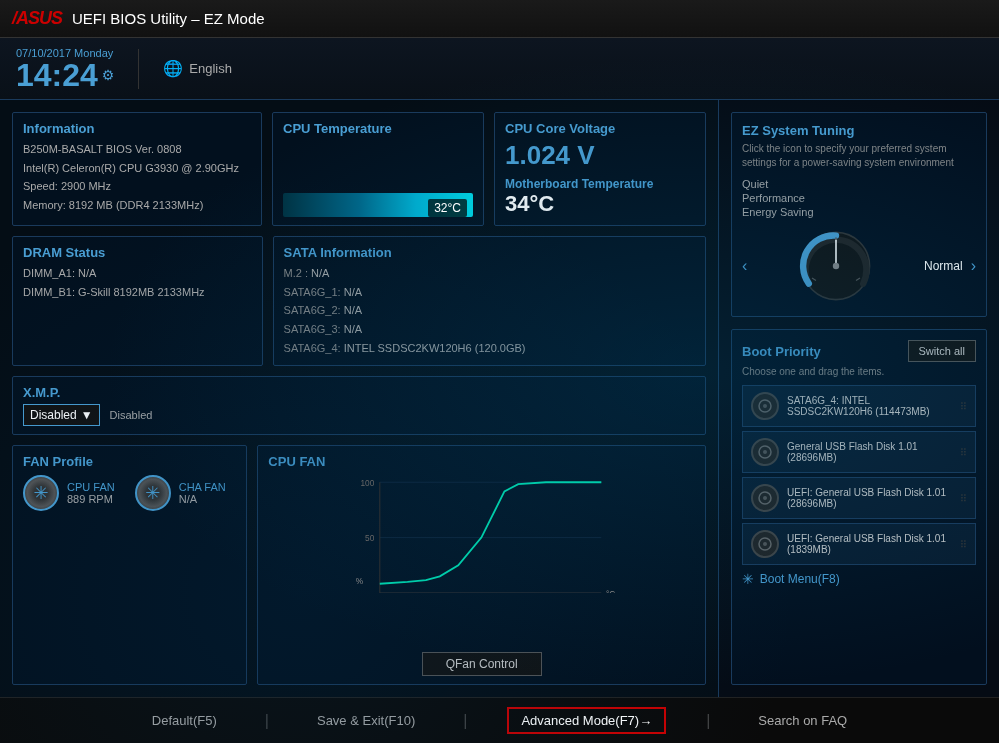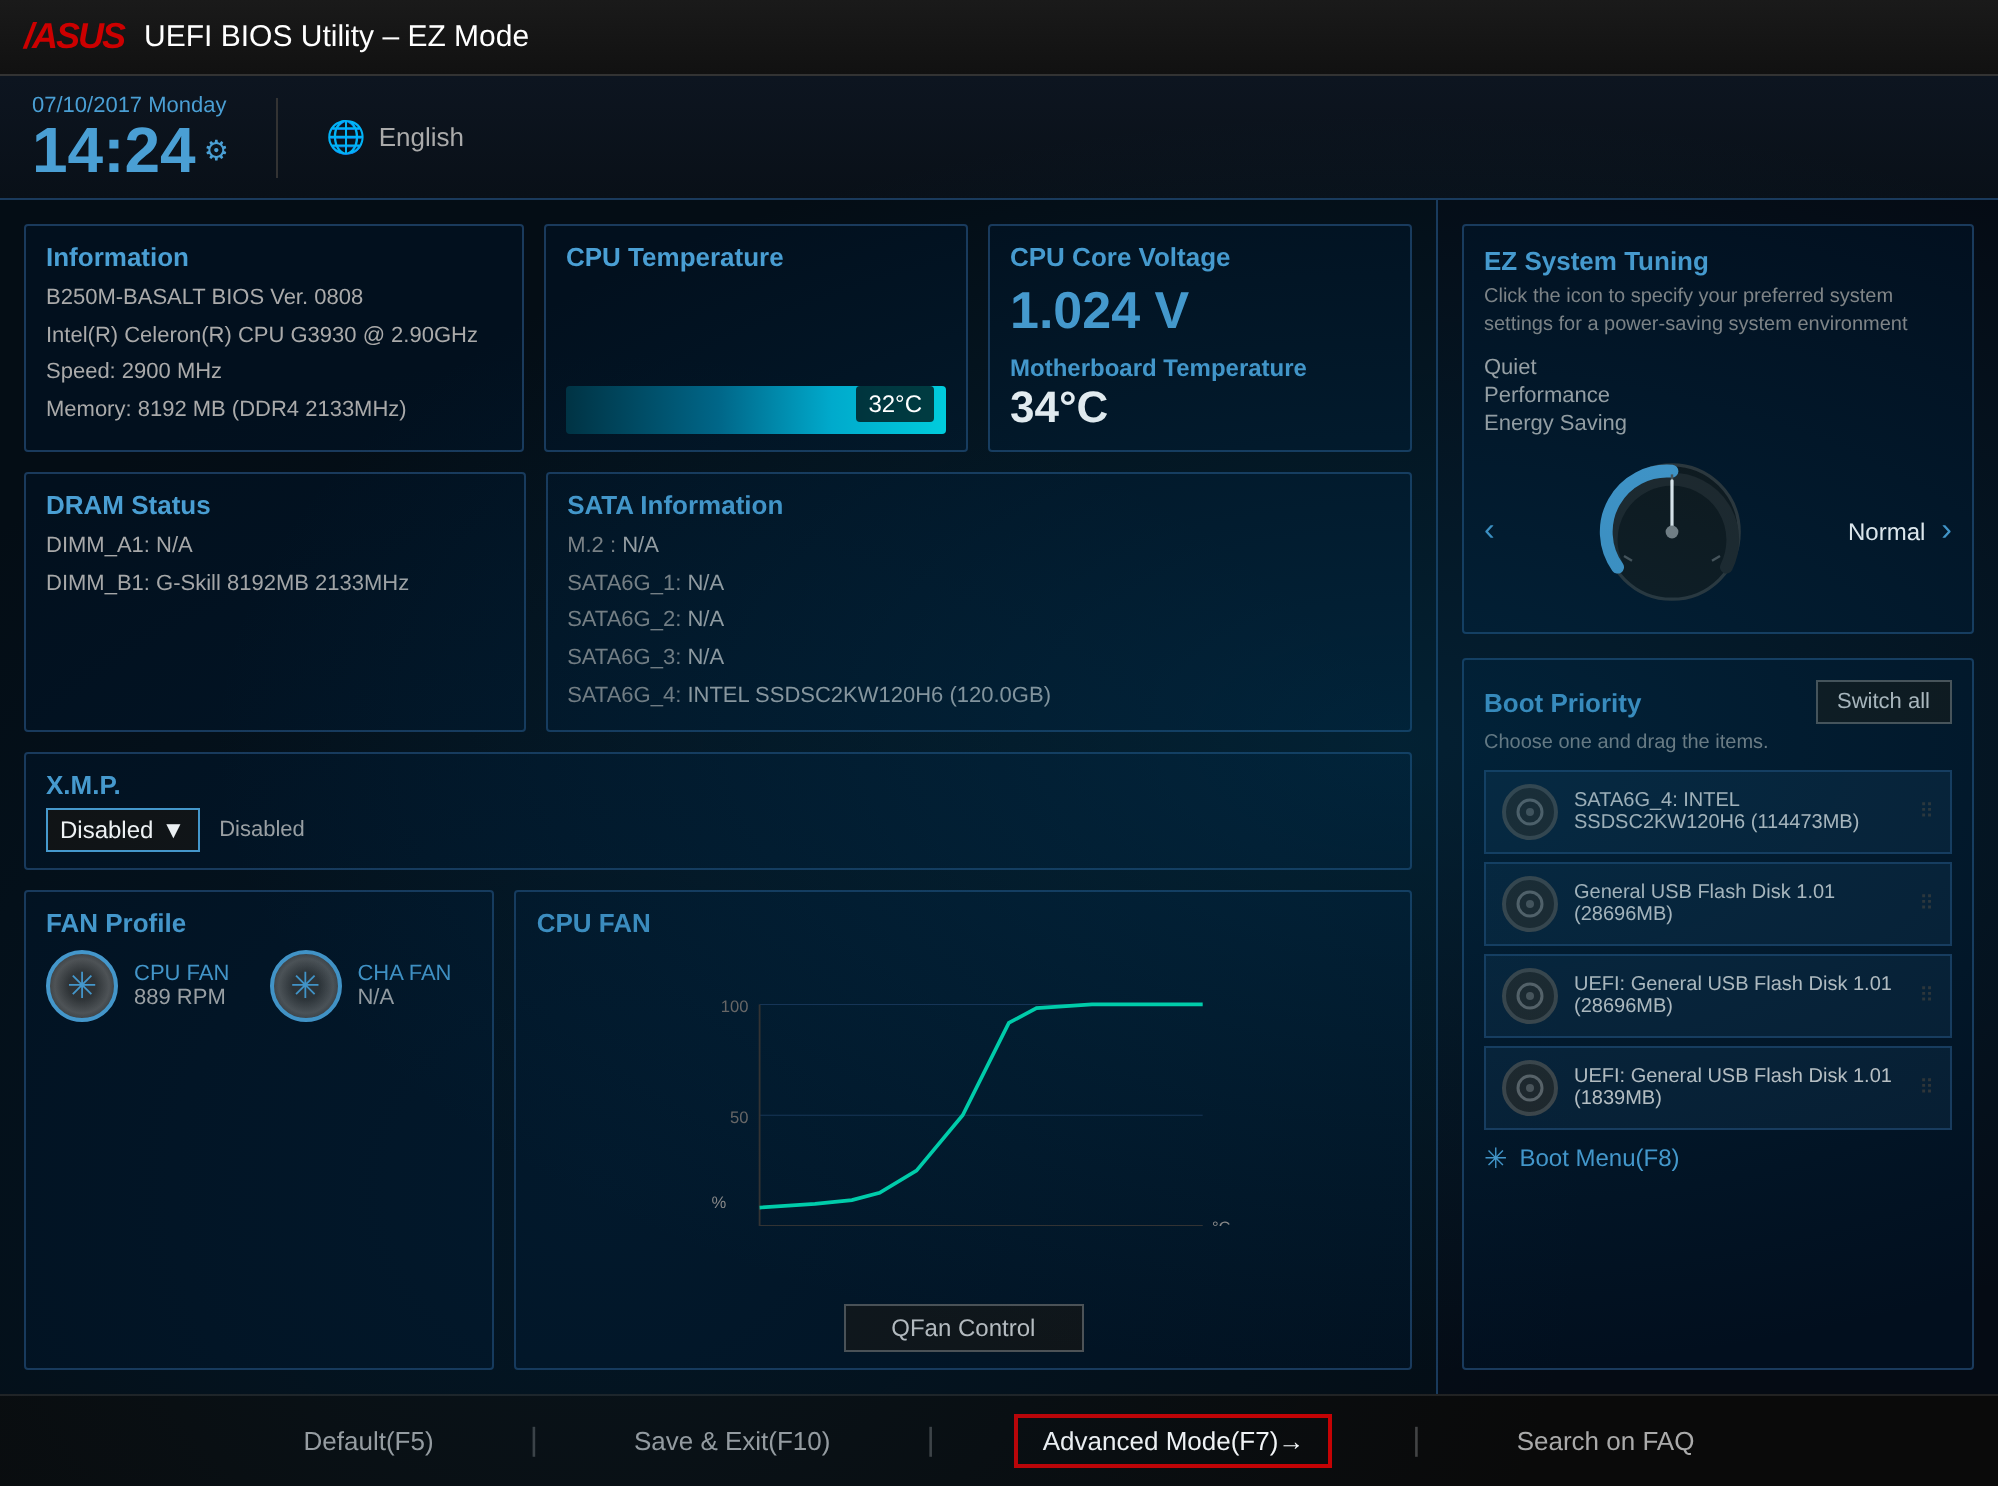--- a/index.html
+++ b/index.html
@@ -173,21 +173,21 @@
       align-items: flex-end;
       margin-top: 4px;
     }
     .temp-bar-bg {
       width: 100%;
       height: 24px;
       background: linear-gradient(90deg, #003344 0%, #006688 40%, #00aacc 70%, #00ccdd 100%);
       border-radius: 2px;
       position: relative;
       display: flex;
-      align-items: flex-start;
+      align-items: flex-end;
       justify-content: flex-end;
       padding-right: 6px;
       padding-left: 24px;
     }
     .temp-value-badge {
       background: rgba(0,0,0,0.7);
       color: #fff;
       font-size: 12px;
       padding: 2px 6px;
       border-radius: 2px;
@@ -316,21 +316,21 @@
       background: rgba(0,20,40,0.5);
       border: 1px solid #1a3a5c;
       padding: 8px 10px;
       border-radius: 2px;
       display: flex;
       flex-direction: column;
     }
     .chart-area {
       flex: 1;
       position: relative;
-      margin-top: 20px;
+      margin-top: 0;
       text-decoration: underline;
     }
     .chart-svg {
       width: 100%;
       height: 120px;
     }
     .qfan-btn {
       background: #111;
       border: 1px solid #555;
       color: #ccc;

